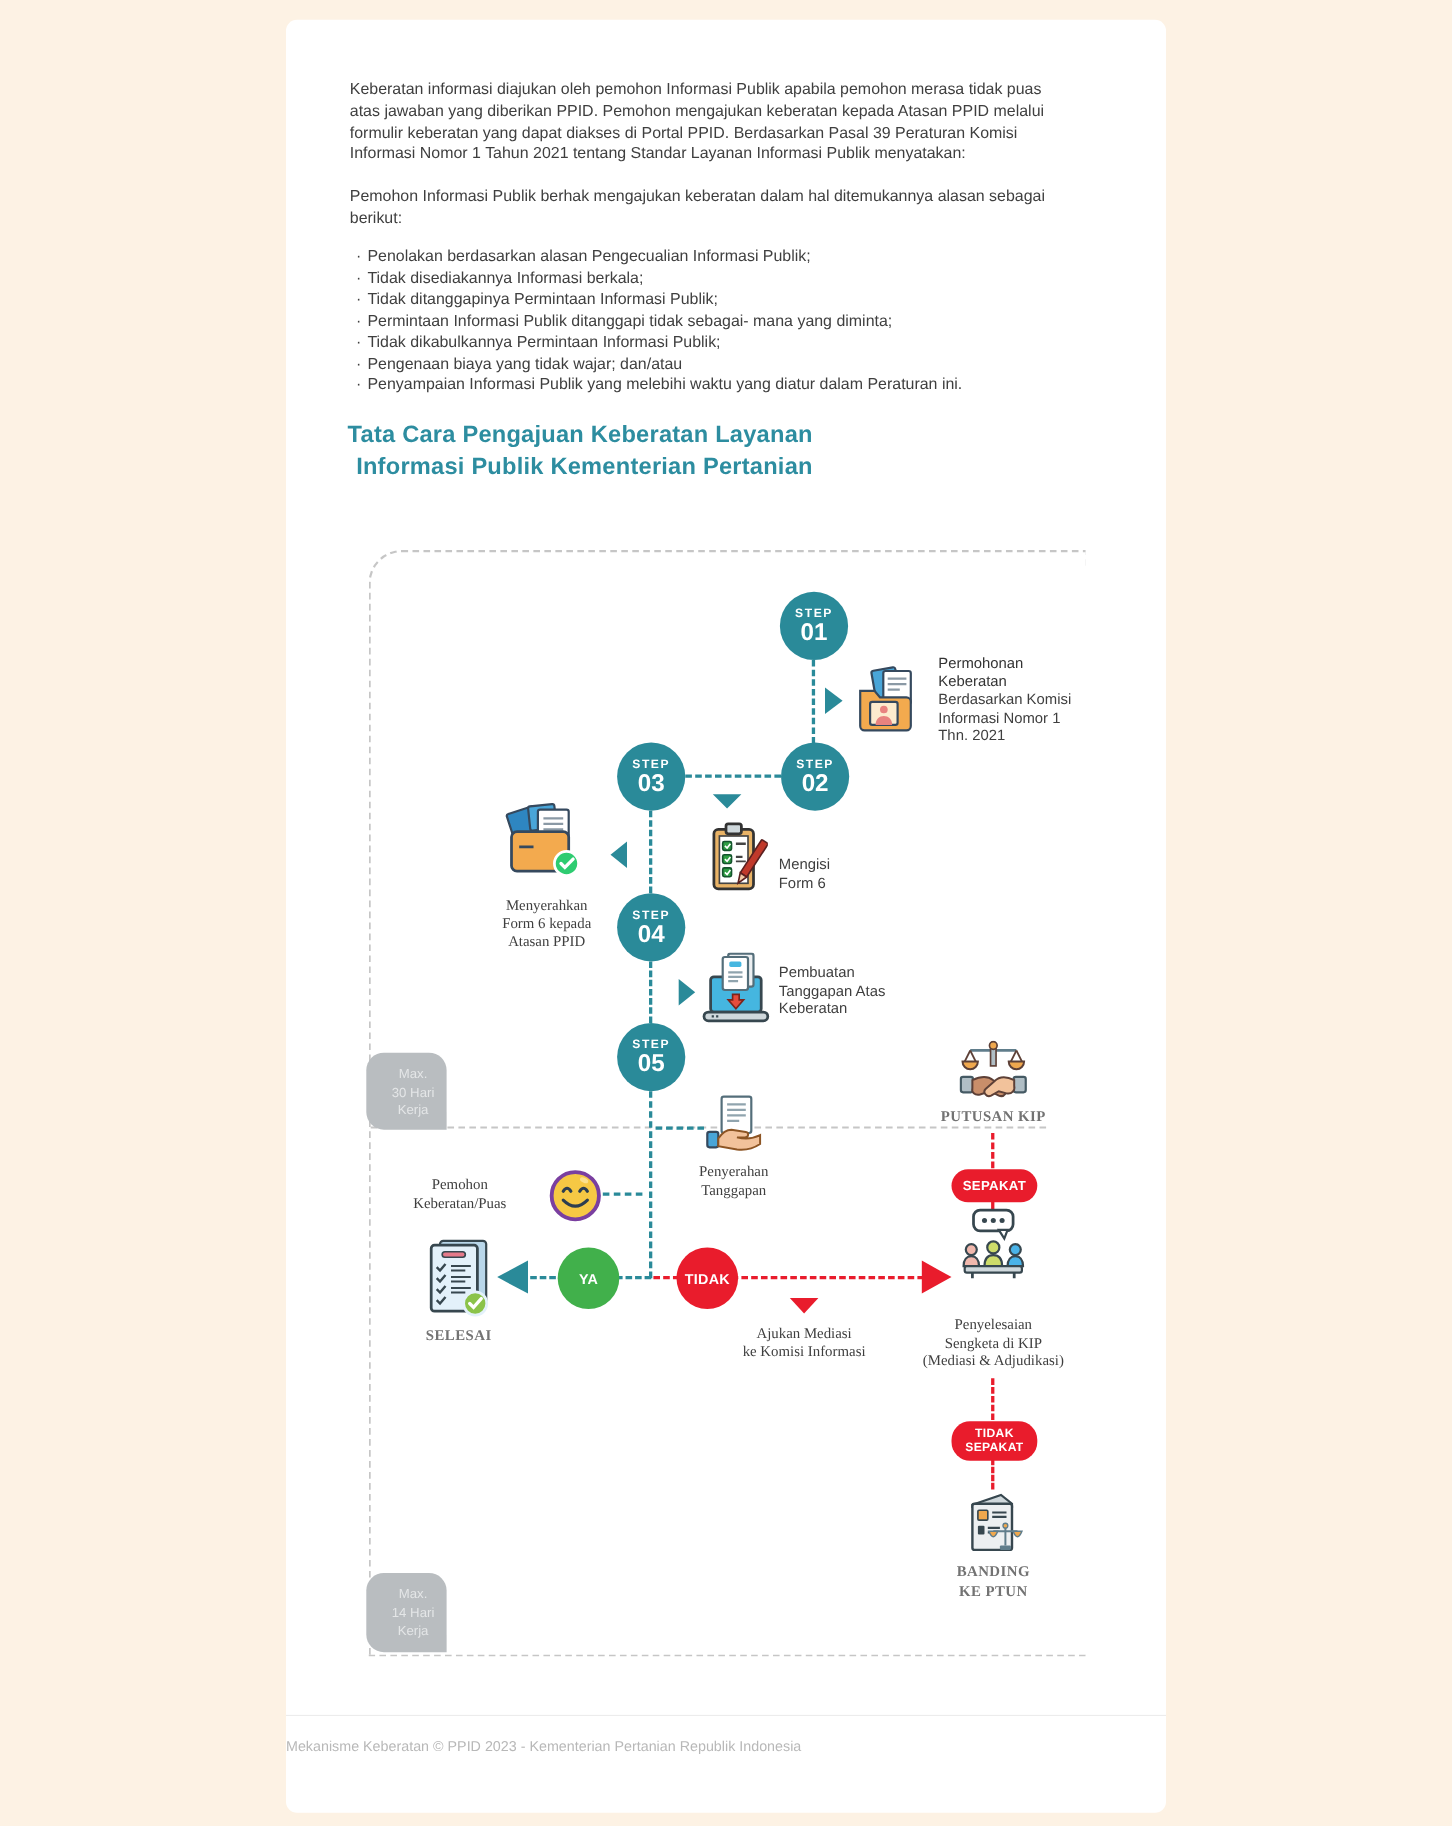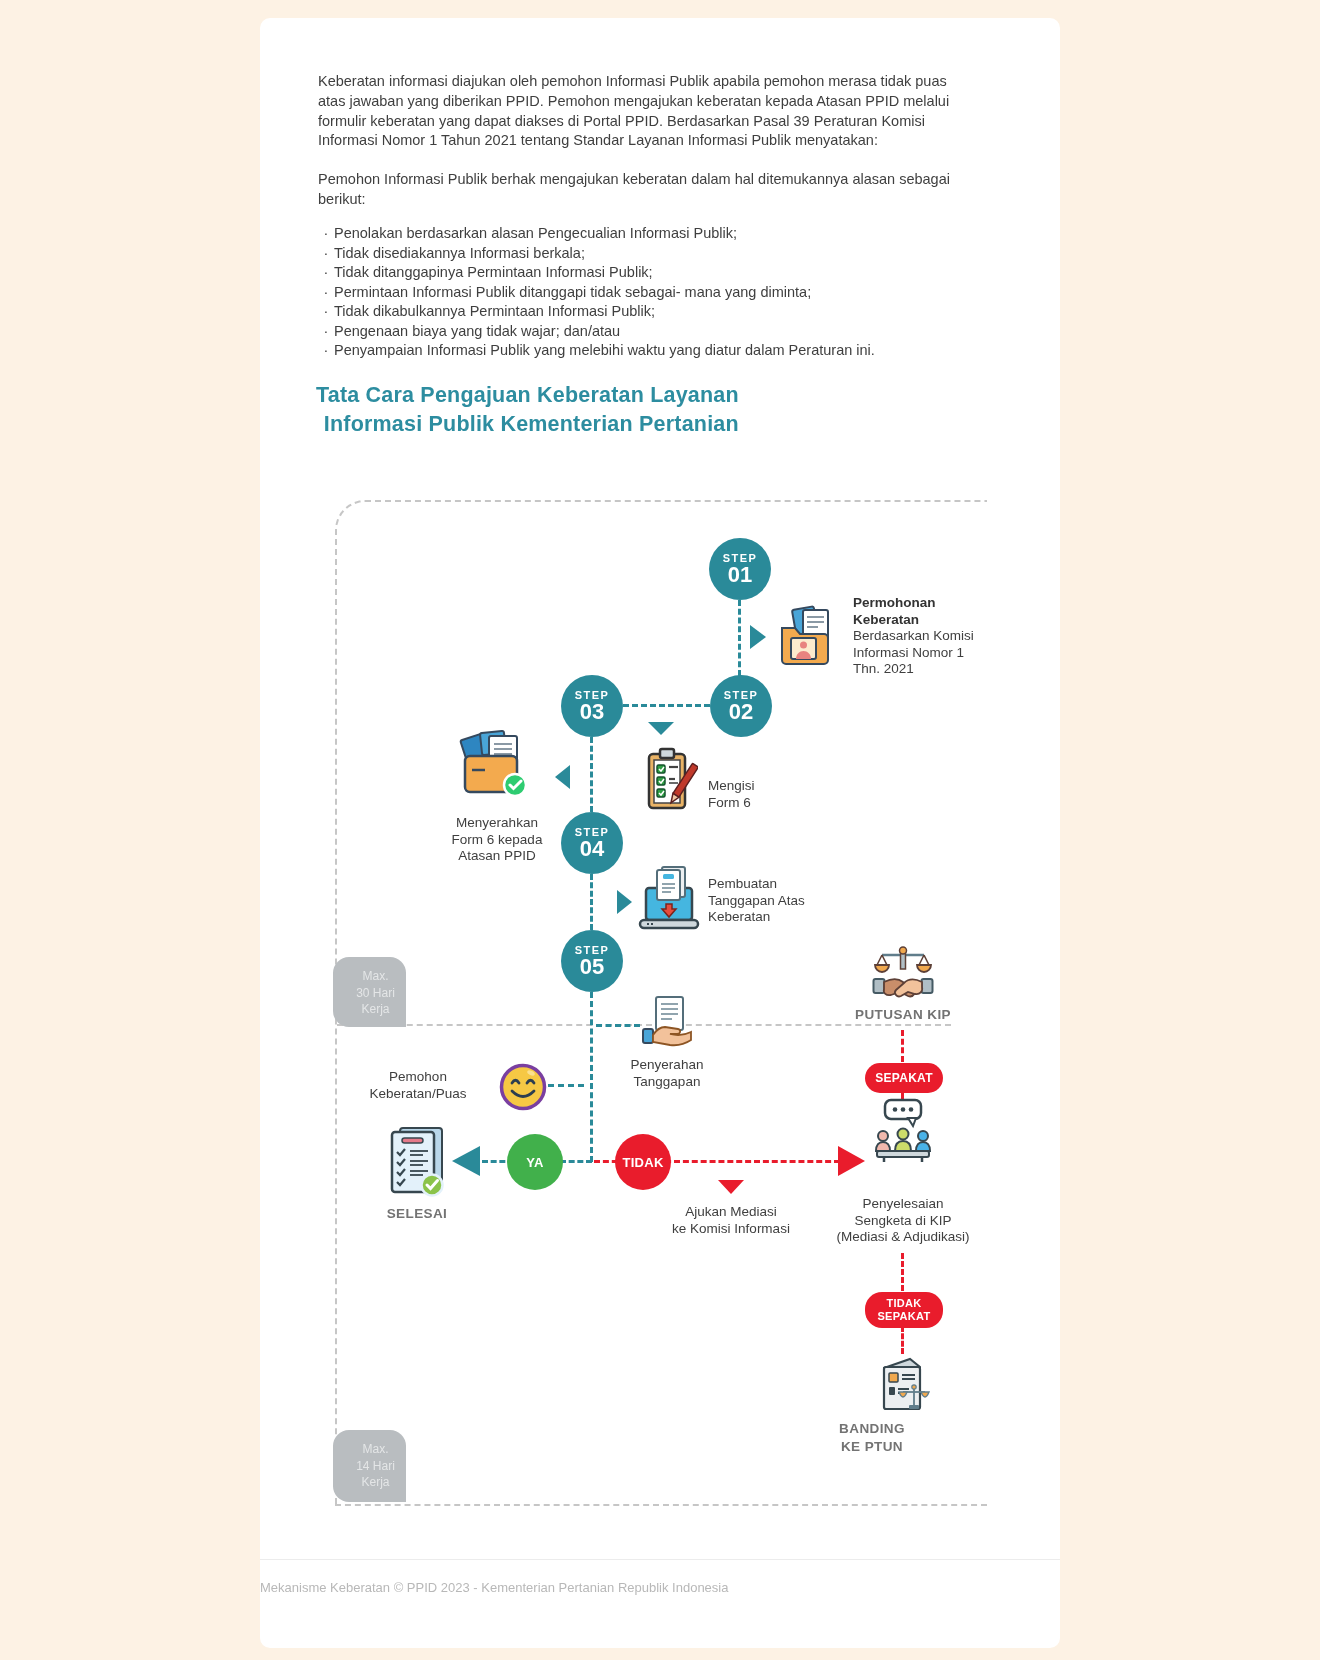--- a/index.html
+++ b/index.html
@@ -52,23 +52,23 @@
     display:flex;align-items:center;justify-content:center;z-index:3;letter-spacing:.3px;
   }
   .green-bg{background:#41b04b;}
   .red-bg{background:#e91c2c;}
   .pill{
     background:#e91c2c;color:#fff;font-weight:bold;border-radius:17px;
     display:flex;align-items:center;justify-content:center;text-align:center;
     white-space:pre-line;z-index:3;letter-spacing:.3px;
   }
   .lbl{font-size:13.5px;line-height:16.5px;color:#3f3f3f;white-space:pre-line;}
-  .lbl.ctr{text-align:center;}
+  .lbl.ctr{text-align:center;font-family:Liberation Serif, serif;}
   .lbl.b{font-weight:bold;color:#737373;}
-  .note-title{font-weight:bold;color:#333;}
+  .note-title{font-weight:normal;color:#333;}
   .footer-line{height:1px;background:#ececec;}
   .footer-text{font-size:13px;color:#b8b8b8;text-align:left;width:800px;}
   svg{display:block;}
 </style>
 </head>
 <body>
 
 <div class="card">
 
   <div class="abs para" style="left:58px;top:54px;">Keberatan informasi diajukan oleh pemohon Informasi Publik apabila pemohon merasa tidak puas
@@ -358,21 +358,21 @@
 Tanggapan</div>
   <div class="abs lbl ctr" style="left:83px;top:1051px;width:150px;">Pemohon
 Keberatan/Puas</div>
   <div class="abs lbl ctr b" style="left:97px;top:1188px;width:120px;letter-spacing:.4px;">SELESAI</div>
   <div class="abs lbl ctr" style="left:361px;top:1186px;width:220px;">Ajukan Mediasi
 ke Komisi Informasi</div>
   <div class="abs lbl ctr b" style="left:573px;top:989px;width:140px;letter-spacing:.4px;">PUTUSAN KIP</div>
   <div class="abs lbl ctr" style="left:553px;top:1178px;width:180px;">Penyelesaian
 Sengketa di KIP
 (Mediasi &amp; Adjudikasi)</div>
-  <div class="abs lbl ctr b" style="left:552px;top:1402px;width:120px;letter-spacing:.4px;line-height:18px;">BANDING
+  <div class="abs lbl ctr b" style="left:583px;top:1402px;width:120px;letter-spacing:.4px;line-height:18px;">BANDING
 KE PTUN</div>
 
   <div class="abs decision green-bg" style="left:247px;top:1116px;">YA</div>
   <div class="abs decision red-bg" style="left:355px;top:1116px;">TIDAK</div>
   <div class="abs pill" style="left:605px;top:1045px;width:78px;height:30px;font-size:12px;">SEPAKAT</div>
   <div class="abs pill" style="left:605px;top:1274px;width:78px;height:36px;font-size:11px;line-height:13px;">TIDAK
 SEPAKAT</div>
 
   <div class="abs footer-line" style="left:0;top:1541px;width:800px;"></div>
   <div class="abs footer-text" style="left:0;top:1562px;">Mekanisme Keberatan © PPID 2023 - Kementerian Pertanian Republik Indonesia</div>

